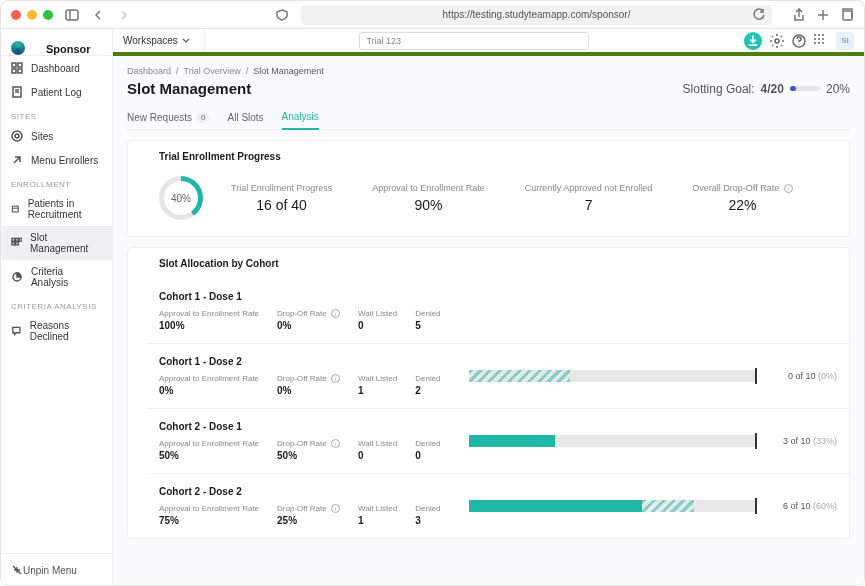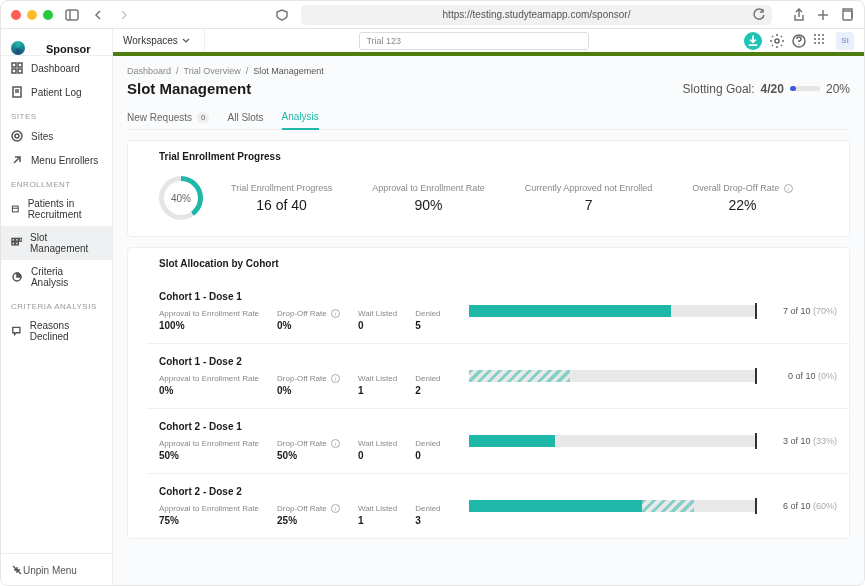--- a/index.html
+++ b/index.html
@@ -332,28 +332,20 @@
                   <div class="cstat">
                     <div class="lbl">Wait Listed</div>
                     <div class="val">0</div>
                   </div>
                   <div class="cstat">
                     <div class="lbl">Denied</div>
                     <div class="val">5</div>
                   </div>
                 </div>
               </div>
-              <div class="cohort-right">
-                <div class="bar-track">
-                  <div class="bar-fill" style="width:70%"></div>
-                  <div class="bar-hatch" style="left:70%;width:0%"></div>
-                  <div class="bar-mark"></div>
-                </div>
-                <div class="bar-label">7 of 10 <span class="pct">(70%)</span></div>
-              </div>
             </div>
             <div class="cohort">
               <div class="cohort-left">
                 <div class="cohort-name">Cohort 1 - Dose 2</div>
                 <div class="cohort-stats">
                   <div class="cstat">
                     <div class="lbl">Approval to Enrollment Rate</div>
                     <div class="val">0%</div>
                   </div>
                   <div class="cstat">

